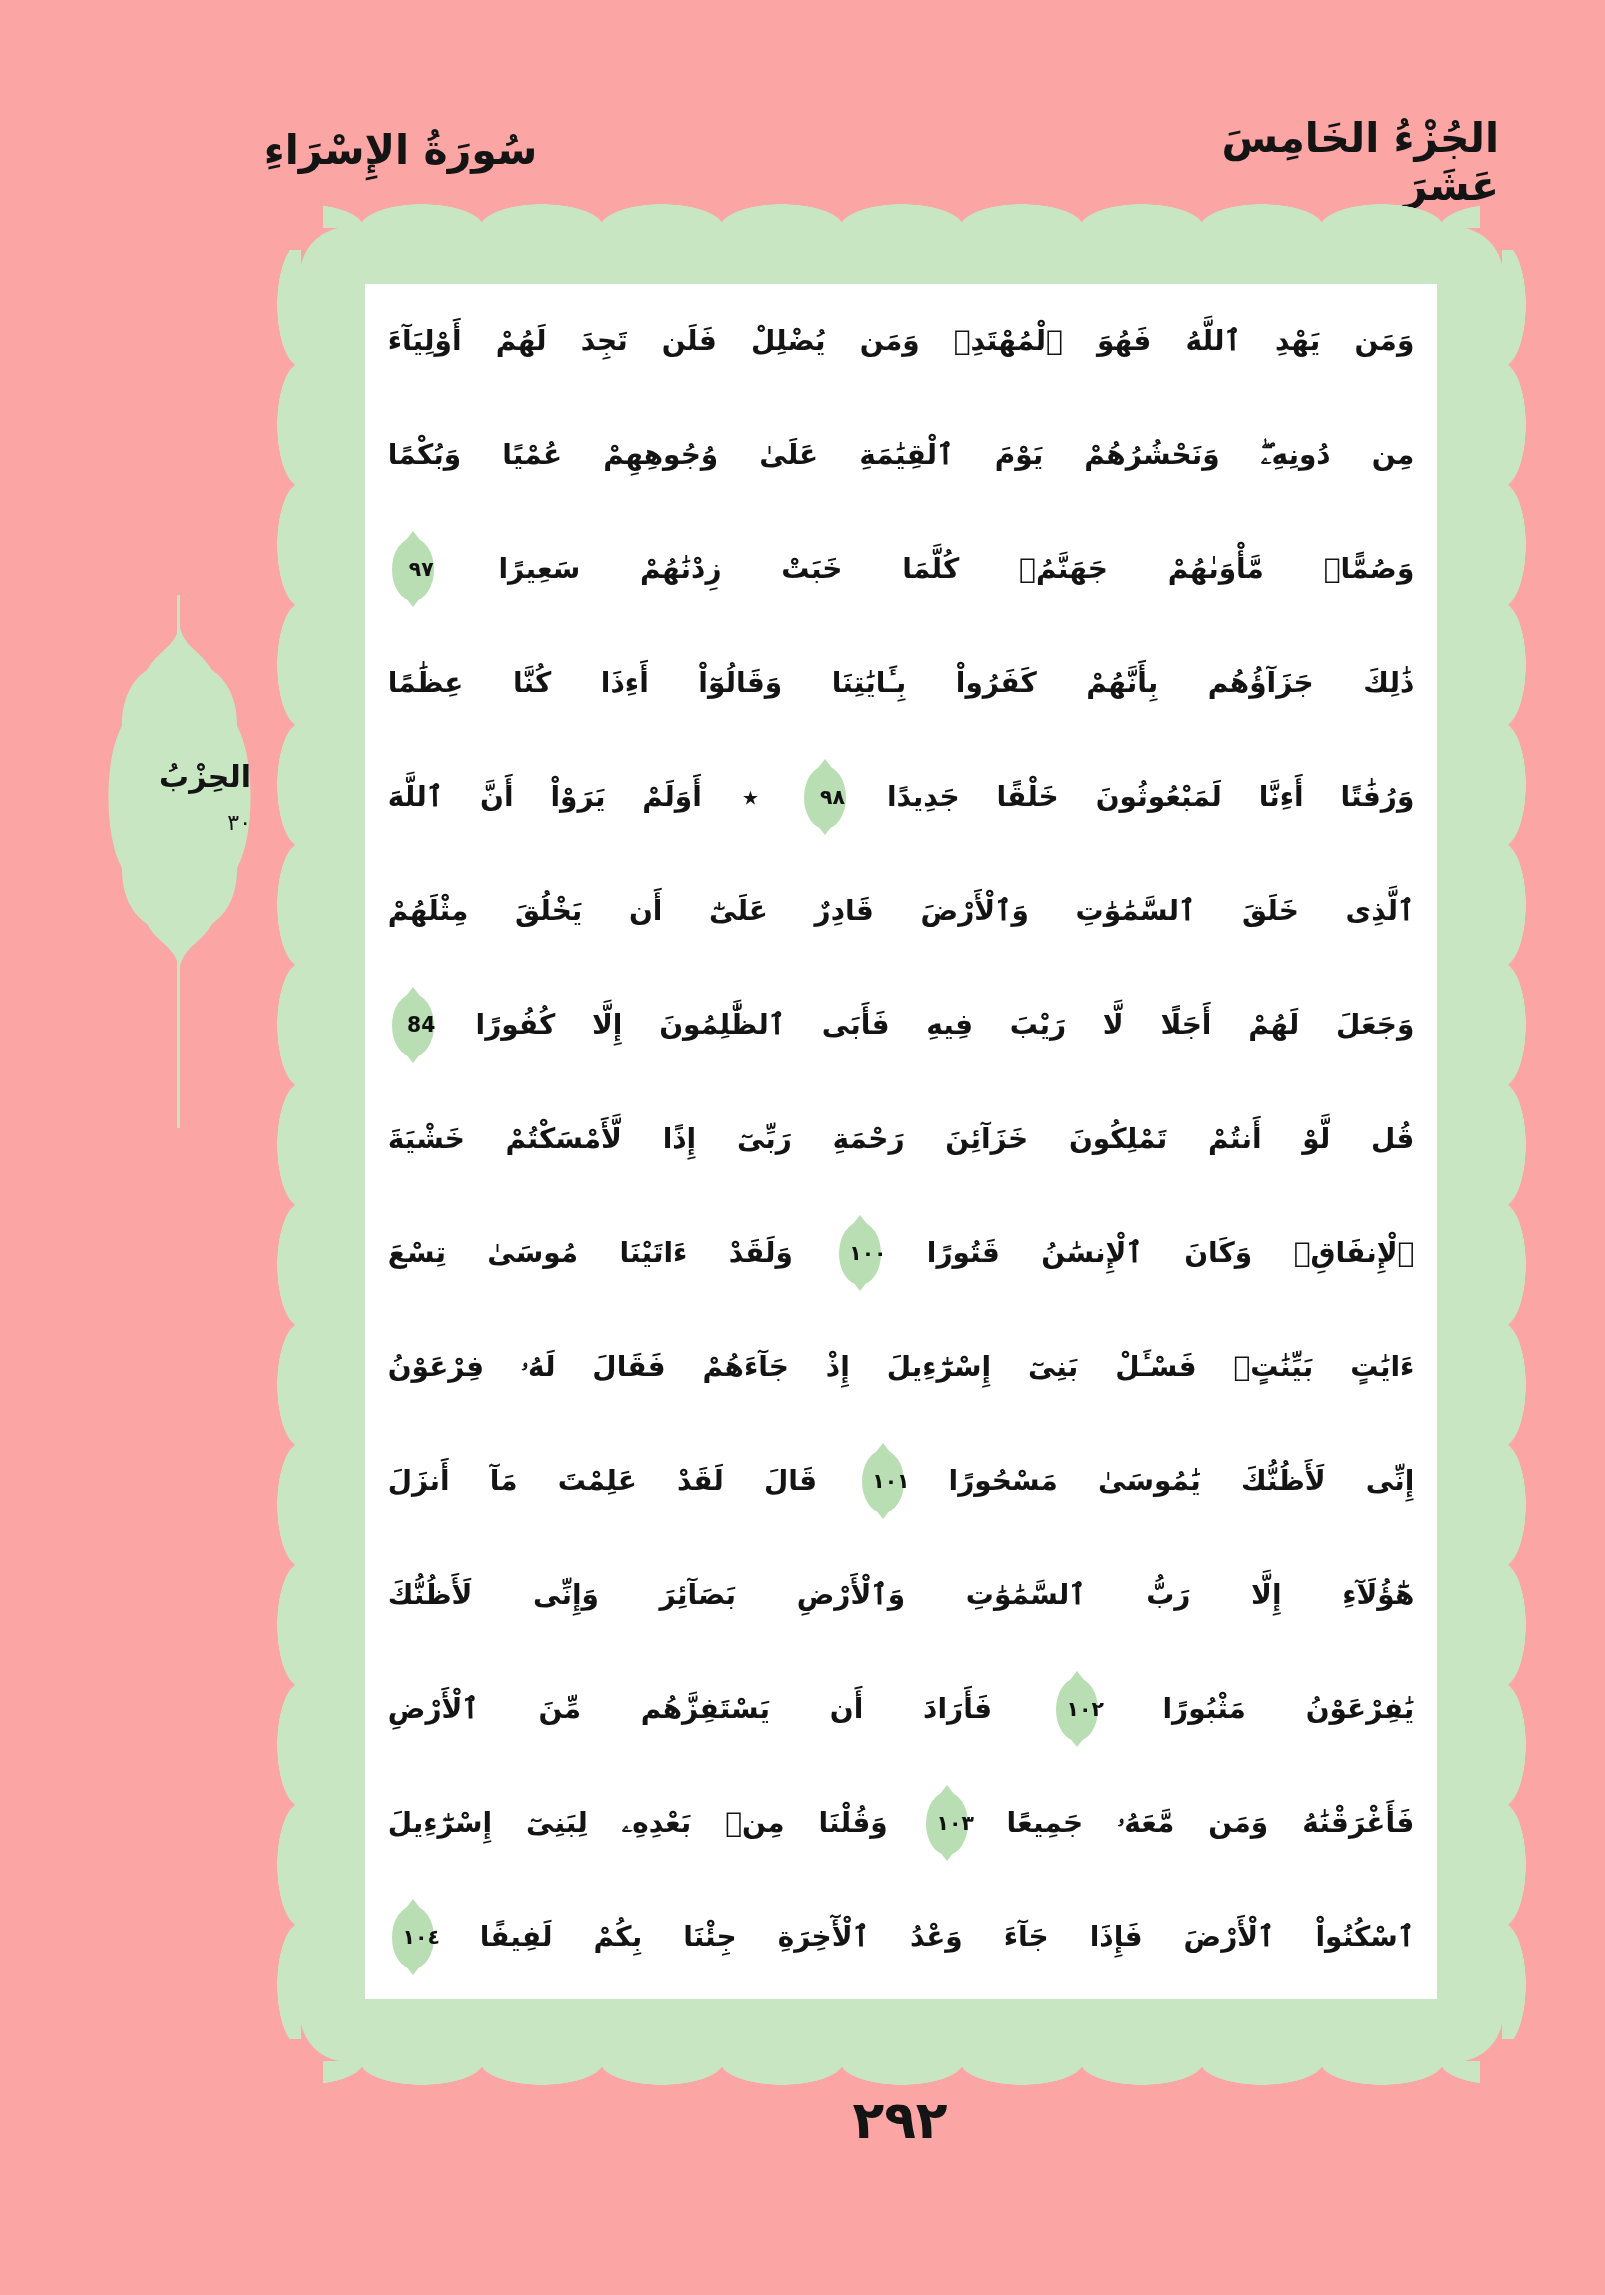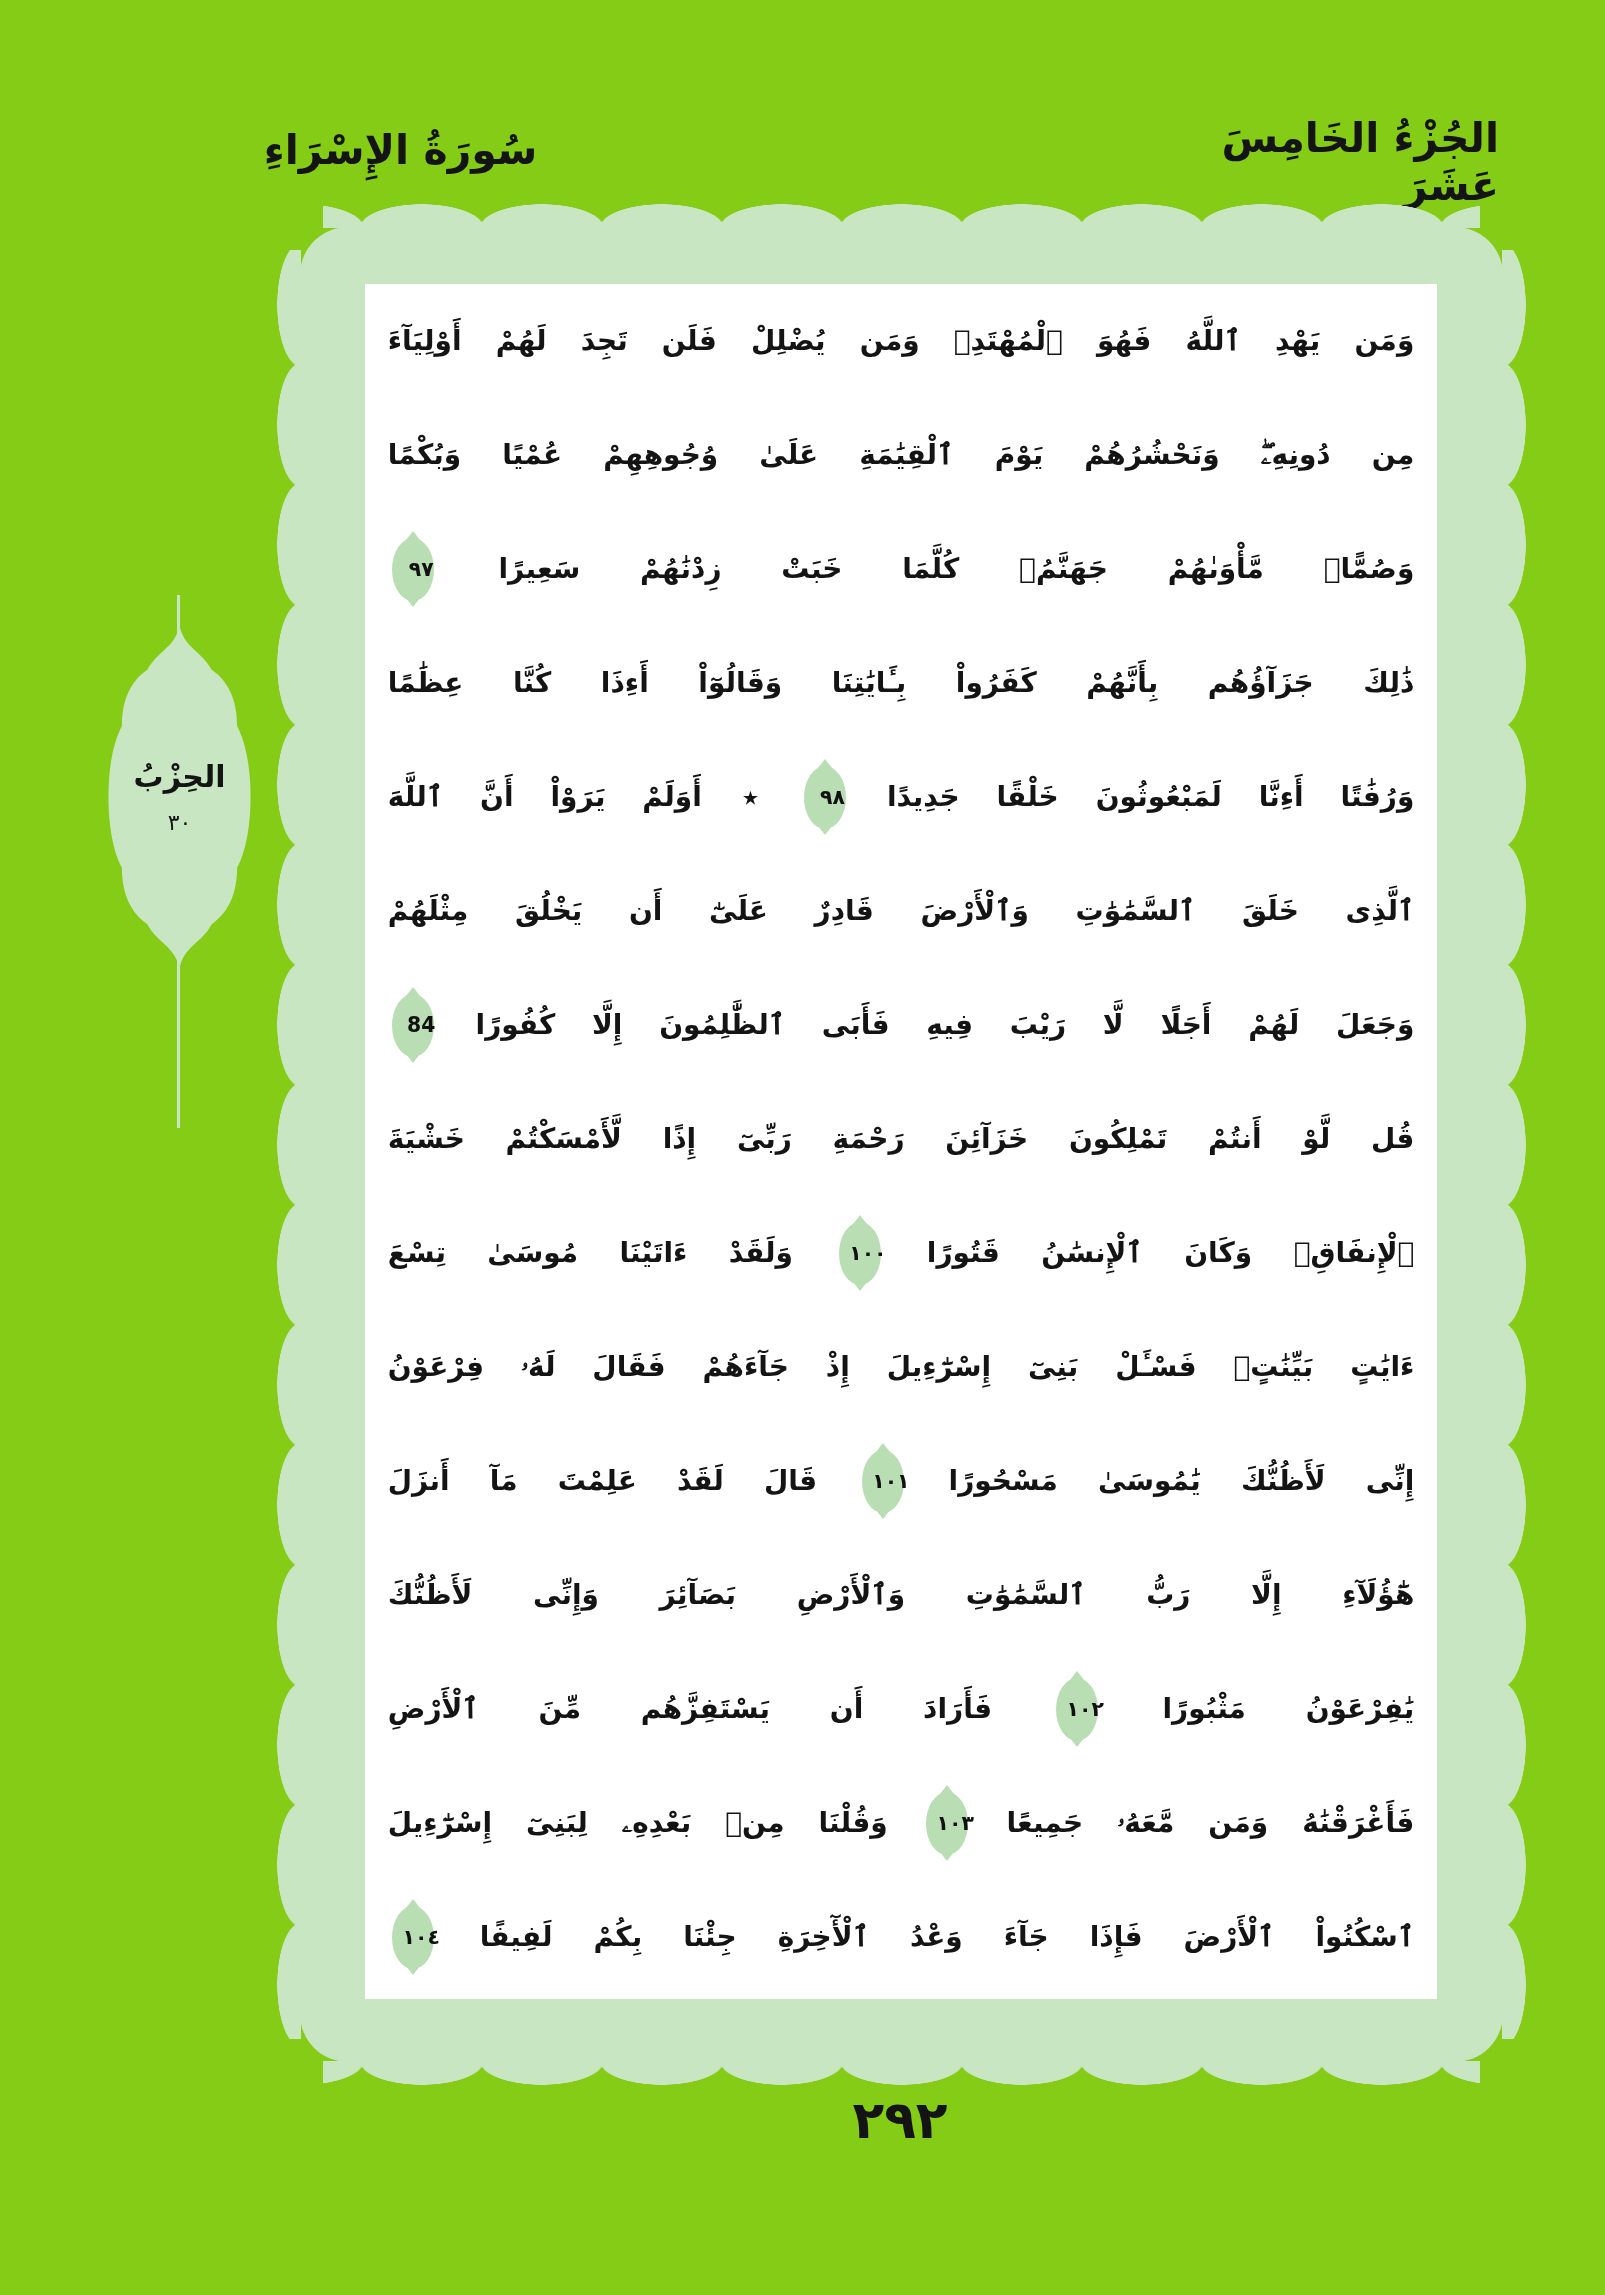--- a/index.html
+++ b/index.html
@@ -4,21 +4,21 @@
 <style>
   :root{
     --frame-green:#c9e6c3;
     --marker-green:#b9deb3;
     --ink:#141414;
   }
   *{margin:0;padding:0;box-sizing:border-box;}
   html,body{width:1605px;height:2295px;background:#ffffff;overflow:hidden;}
   body{font-family:"DejaVu Sans",sans-serif;color:var(--ink);position:relative;}
 
-  .page{position:absolute;inset:0;background:#84cc16;}
+  .page{position:absolute;inset:0;background:#fca5a5;}
 
   
   .head{position:absolute;top:97px;height:106px;display:flex;align-items:center;justify-content:center;
         font-size:41px;font-weight:bold;direction:rtl;}
   .head-left{left:242px;width:317px;}
   .head-right{left:1182px;width:317px;margin-top:12px;}
 
   
   .frame{position:absolute;left:300px;top:227px;width:1203px;height:1835px;
          background:var(--frame-green);border-radius:48px;}
@@ -50,21 +50,21 @@
                border-left:7.6px solid transparent;border-right:7.6px solid transparent;}
   .ayah-marker::before{top:-6.8px;border-bottom:9px solid var(--marker-green);}
   .ayah-marker::after{bottom:-6.8px;border-top:9px solid var(--marker-green);}
   .ayah-num{font-size:20.4px;font-weight:bold;color:#111;margin-left:16px;}
   .rub-marker{font-size:32px;font-weight:bold;margin:0 3px;}
 
   
   .hizb-line{position:absolute;left:177px;top:595px;width:3px;height:533px;background:var(--frame-green);}
   .hizb-shape{position:absolute;left:108px;top:625px;width:143px;height:344px;}
   .hizb-text{position:absolute;left:108px;top:625px;width:143px;height:344px;
-             display:flex;flex-direction:column;align-items:center;justify-content:center;direction:rtl;}
+             display:flex;flex-direction:column;align-items:flex-start;justify-content:center;direction:rtl;}
   .hizb-label{font-size:30px;font-weight:bold;}
   .hizb-number{font-size:22px;font-weight:normal;margin-top:16px;}
 
   
   .page-number{position:absolute;left:749px;top:2090px;width:302px;text-align:center;
                font-size:52px;font-weight:bold;}
 </style>
 </head>
 <body>
 

